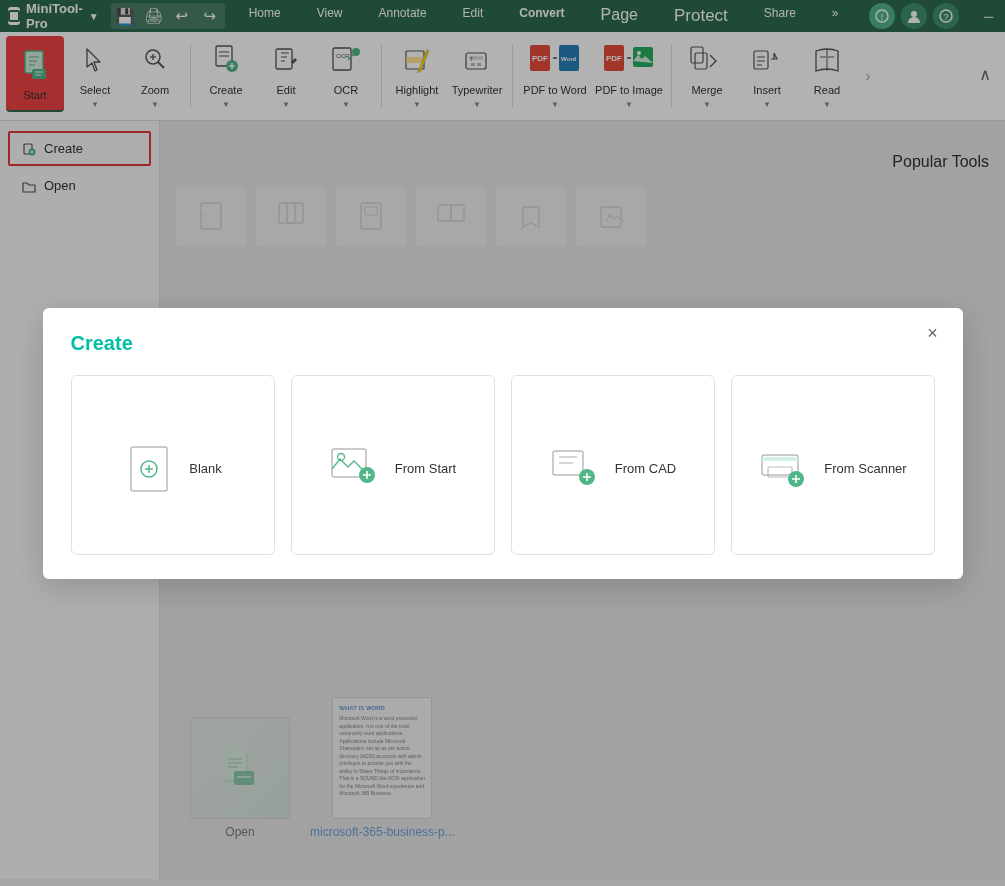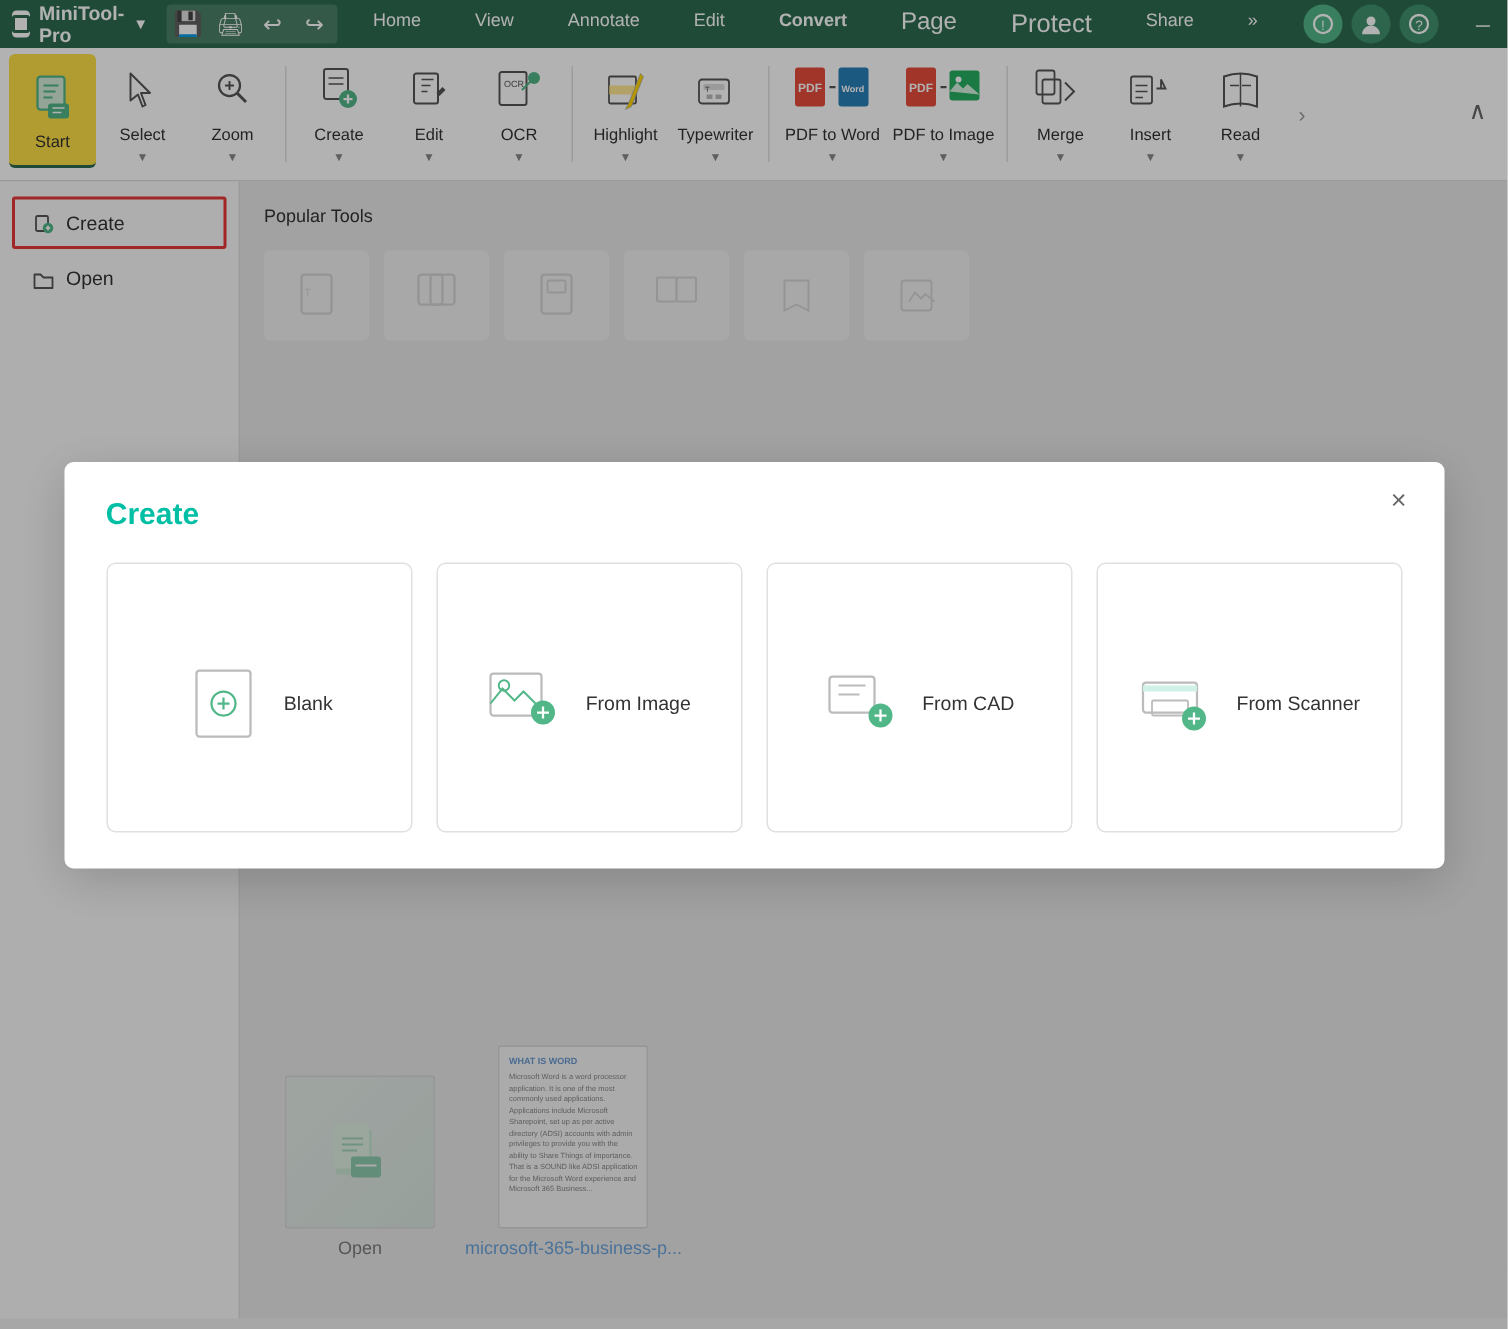--- a/index.html
+++ b/index.html
@@ -102,21 +102,21 @@
       align-items: center;
       justify-content: center;
       width: 58px;
       height: 76px;
       cursor: pointer;
       border-radius: 4px;
       padding: 4px 2px 2px;
       gap: 3px;
       flex-shrink: 0;
     }
-    .tool-btn.active { background: #fde047; }
+    .tool-btn.active { background: #ef4444; }
     .tool-btn .icon-wrap {
       width: 36px; height: 40px;
       display: flex; align-items: center; justify-content: center;
     }
     .tool-btn .label {
       font-size: 11px;
       color: #333;
       text-align: center;
       line-height: 1.2;
     }
@@ -162,25 +162,26 @@
     
     .main-content {
       flex: 1;
       background: #e8e8e8;
       padding: 16px;
       position: relative;
       overflow: hidden;
     }
 
     .popular-tools-title {
-      font-size: 12px;
+      font-size: 16px;
       color: #333;
       font-weight: 500;
       margin-bottom: 16px;
-      text-align: left;
+      text-align: right;
+      margin-top: 16px;
     }
 
     .tools-grid {
       display: flex;
       flex-wrap: wrap;
       gap: 10px;
       margin-bottom: 16px;
       opacity: 0.4;
     }
     .tools-grid-icon {
@@ -664,21 +665,21 @@
         <div class="create-option-icon">
           <svg width="52" height="52" viewBox="0 0 52 52">
             <rect x="3" y="6" width="34" height="28" rx="2" fill="none" stroke="#bbb" stroke-width="1.5"></rect>
             <circle cx="12" cy="14" r="3.5" fill="none" stroke="#52b788" stroke-width="1.3"></circle>
             <path d="M3 26 l8-10 8 8 6-6 10 10" fill="none" stroke="#52b788" stroke-width="1.3"></path>
             <circle cx="38" cy="32" r="8" fill="#52b788"></circle>
             <line x1="34" y1="32" x2="42" y2="32" stroke="#fff" stroke-width="1.5"></line>
             <line x1="38" y1="28" x2="38" y2="36" stroke="#fff" stroke-width="1.5"></line>
           </svg>
         </div>
-        <span class="create-option-label">From Image</span>
+        <span class="create-option-label">From Start</span>
       </div>
 
 
       <div class="create-option">
         <div class="create-option-icon">
           <svg width="52" height="52" viewBox="0 0 52 52">
             <rect x="4" y="8" width="30" height="24" rx="2" fill="none" stroke="#bbb" stroke-width="1.5"></rect>
             <line x1="10" y1="14" x2="28" y2="14" stroke="#bbb" stroke-width="1.2"></line>
             <line x1="10" y1="20" x2="24" y2="20" stroke="#bbb" stroke-width="1.2"></line>
             <circle cx="38" cy="34" r="8" fill="#52b788"></circle>

